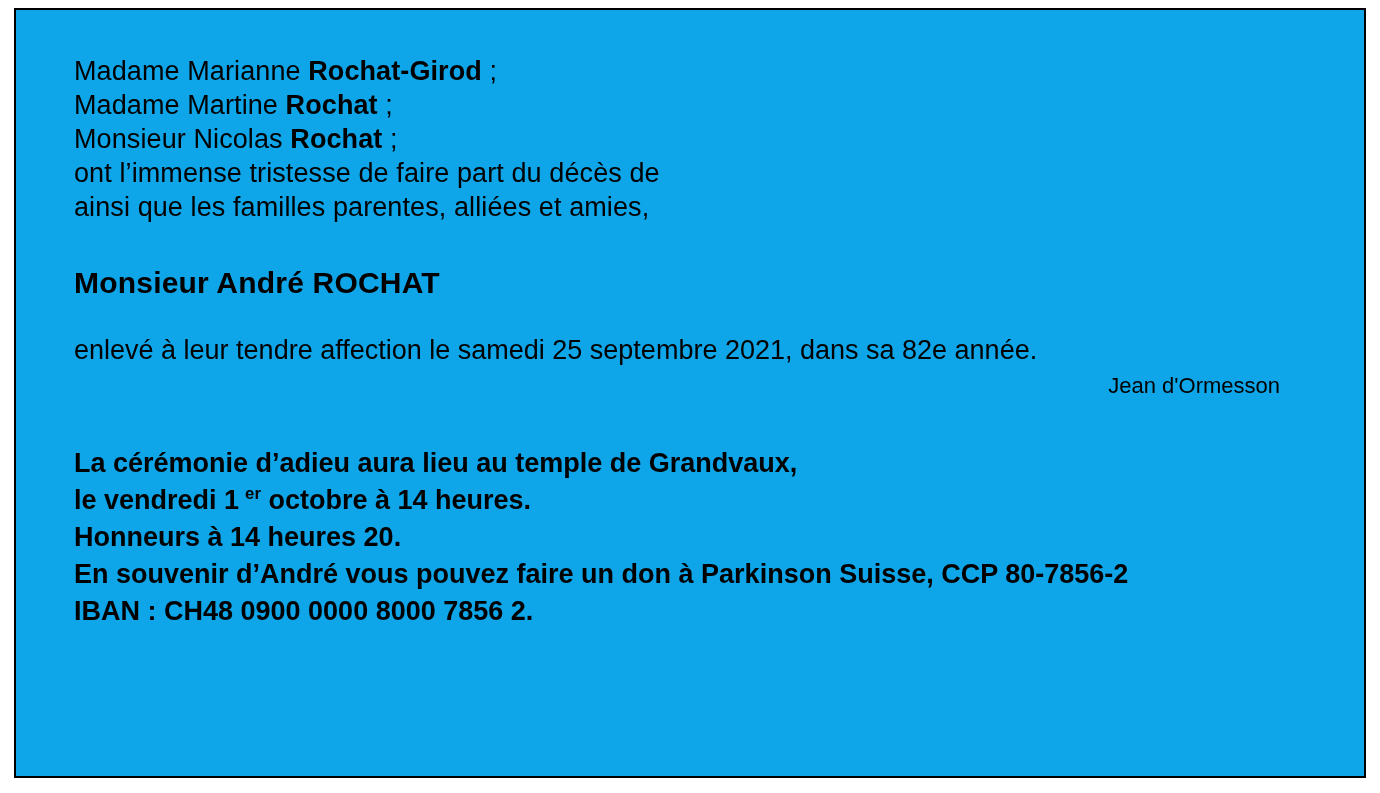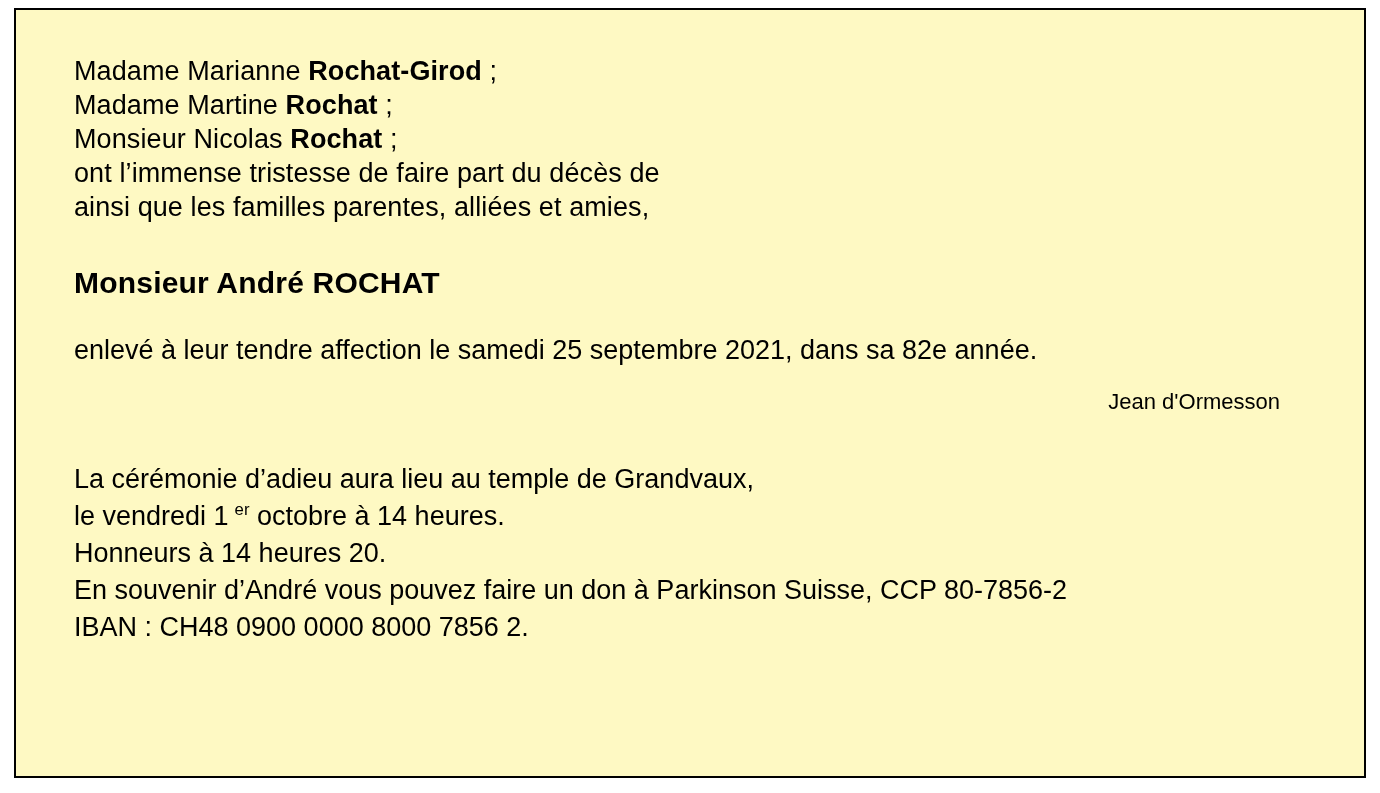--- a/index.html
+++ b/index.html
@@ -14,21 +14,21 @@
     color: #000000;
   }
   .notice-card {
     position: absolute;
     left: 14px;
     top: 8px;
     width: 1352px;
     height: 770px;
     border: 2px solid #000000;
     box-sizing: border-box;
-    background: #fef9c3;
+    background: #0ea5e9;
   }
   .notice-inner {
     padding: 44px 58px 0 58px;
   }
   .names-block {
     font-size: 27px;
     line-height: 34px;
     letter-spacing: 0.1px;
   }
   .names-block .ln {
@@ -51,30 +51,31 @@
   }
   .quote-block {
     margin-top: 50px;
     text-align: right;
     font-style: italic;
     font-size: 23px;
     line-height: 31px;
     padding-right: 26px;
   }
   .quote-author {
-    margin-top: 22px;
+    margin-top: 6px;
     text-align: right;
     font-style: normal;
     font-size: 22px;
     padding-right: 26px;
   }
   .ceremony-block {
     margin-top: 46px;
     font-size: 27px;
     line-height: 37px;
+    font-weight: bold;
   }
   .ceremony-block .ln {
     white-space: pre;
   }
   sup {
     font-size: 0.62em;
     vertical-align: super;
     line-height: 0;
     margin-left: 6px;
   }

